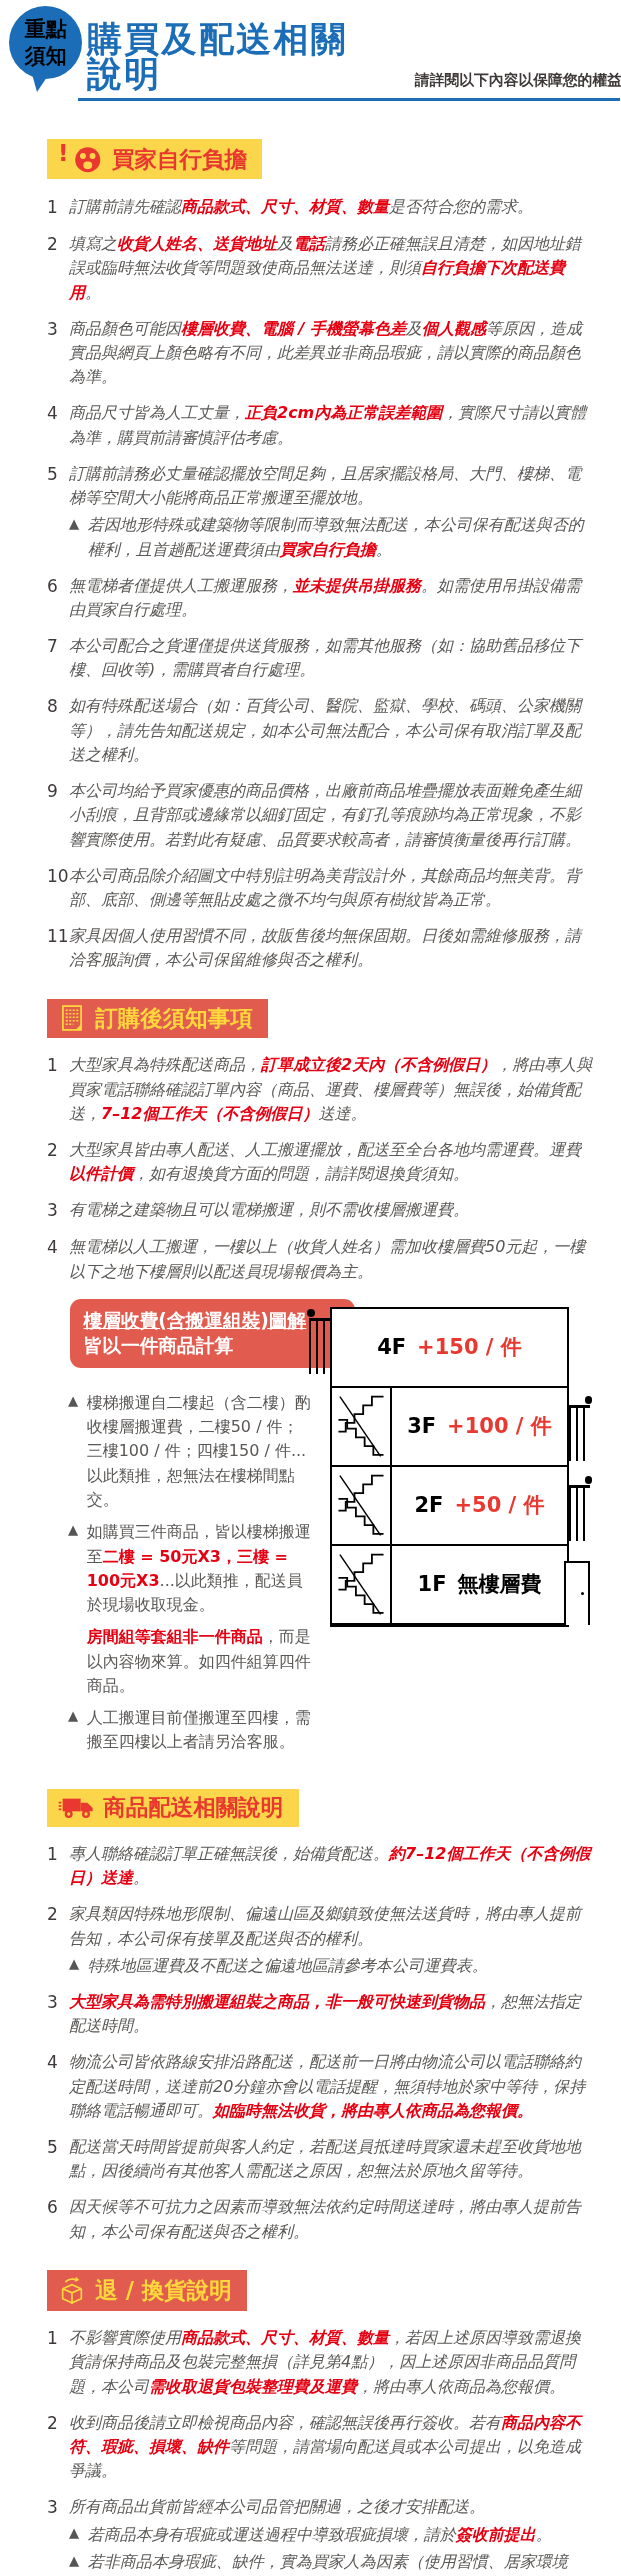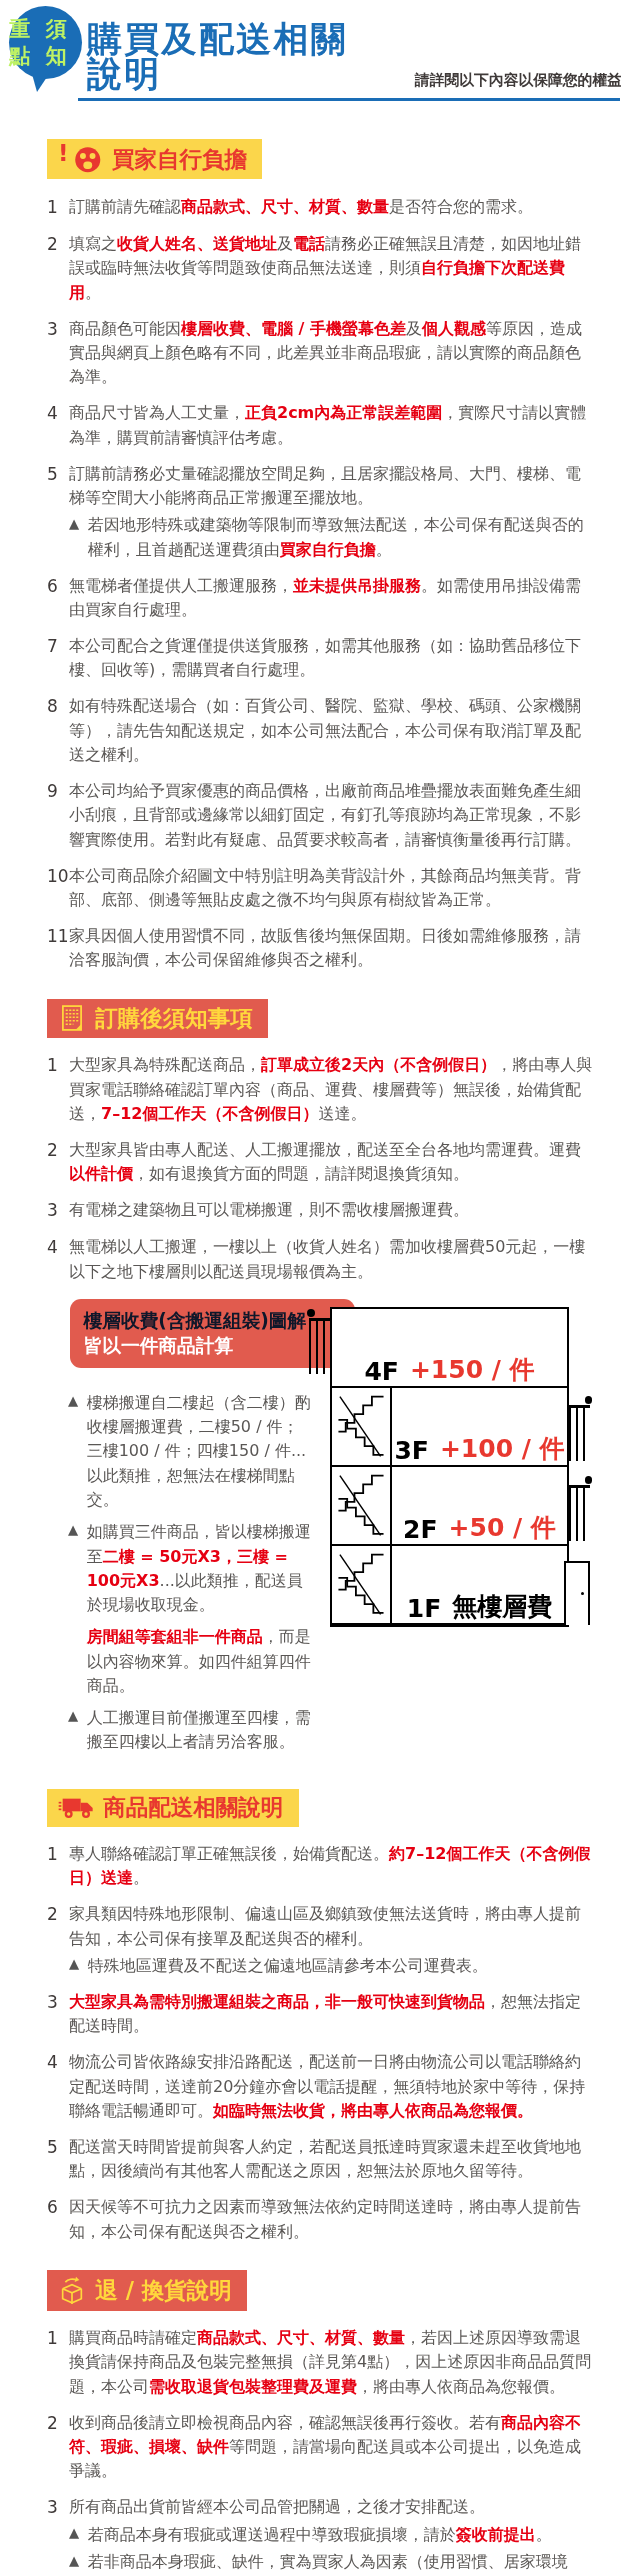--- a/index.html
+++ b/index.html
@@ -2,21 +2,21 @@
 <html style="font-size:12.4px"><head>
 <meta charset="utf-8">
 <style>
   html,body{margin:0;padding:0;background:#fff;}
   body{width:622px;font-family:"DejaVu Sans","Liberation Sans",sans-serif;color:#5a5755;}
   .page{width:622px;overflow:hidden;background:#fff;}
 
   
   .header{position:relative;padding:7.8px 0 0 0;min-height:105px;}
   .balloon{position:absolute;left:9.3px;top:6.2px;width:73px;height:73px;background:#1a6db6;border-radius:50%;
-    color:#bef264;font-weight:bold;font-size:21px;line-height:1.25;display:flex;
+    color:#000000;font-weight:bold;font-size:21px;line-height:1.25;display:flex;flex-direction:column;
     align-items:center;justify-content:center;z-index:2;}
   .balloon::after{content:"";position:absolute;bottom:-13.2px;left:23px;width:0;height:0;
     border-left:5.4px solid transparent;border-right:12.4px solid transparent;border-top:18.7px solid #1a6db6;}
   .title-row{display:flex;align-items:flex-end;margin-left:87px;padding-top:14px;gap:40px;}
   .page-title{color:#1a6db6;font-size:35px;font-weight:bold;letter-spacing:2.3px;line-height:1;margin:0;}
   .page-subtitle{color:#3f3a39;font-size:14.8px;font-weight:bold;margin-left:7.8px;padding-bottom:2.3px;white-space:nowrap;}
   .title-underline{height:3.1px;background:#1a6db6;margin:6.2px 2.3px 0 78px;}
 
   
   .section{margin-top:26.4px;}
@@ -24,42 +24,42 @@
     font-size:22.5px;font-weight:bold;line-height:1.2;}
   .banner.yellow{background:#fbd64b;color:#e8382f;}
   .banner.red{background:#e15b4e;color:#ffd83c;}
   .banner .icon{display:inline-flex;align-items:center;}
   .excl{color:#e8382f;font-size:23px;font-weight:bold;transform:translateY(-6.2px);margin-right:-4.7px;}
 
   
   .items{margin:15.5px 29.5px 0 47px;}
   .item{display:flex;margin-bottom:11.7px;}
   .num{flex:none;width:22px;font-size:17px;color:#3f3a39;line-height:1.5;}
-  .ibody{flex:1;}
+  .ibody{flex:1;font-style:italic;}
   .para{margin:0;font-size:16px;line-height:1.52;color:#5a5755;}
   .hl{color:#e60012;font-weight:bold;}
   .sub{display:flex;margin-top:3.1px;}
   .marker{flex:none;width:18.7px;font-size:13.2px;color:#555;padding-top:2.3px;}
   .sub .para{flex:1;}
 
   
   .floor-block{display:flex;margin:4.7px 31px 7.8px 68px;gap:15.5px;}
   .fb-left{flex:1;min-width:0;}
   .bubble{position:relative;background:#e15b4e;border-radius:11px;padding:9.3px 14px;width:257px;margin:3.1px 0 23px 1.6px;}
   .bubble::after{content:"";position:absolute;right:-11.7px;top:28px;width:0;height:0;
     border-top:8.6px solid transparent;border-bottom:8.6px solid transparent;border-left:13.2px solid #e15b4e;}
-  .bub1{color:#0f172a;font-weight:bold;font-size:18.7px;line-height:1.35;}
+  .bub1{color:#ffffff;font-weight:bold;font-size:18.7px;line-height:1.35;text-decoration:underline;}
   .bub2{color:#fff;font-weight:bold;font-size:18.7px;line-height:1.35;}
   .fb-bullets .sub{margin-bottom:7.8px;}
   .fb-right{flex:none;width:239px;padding:11px 22px 0 0;}
   .building{position:relative;border:2.3px solid #000;background:#fff;}
   .floor{height:77px;display:flex;align-items:stretch;border-bottom:2.3px solid #000;}
   .floor:last-child{border-bottom:none;}
   .stairs{flex:none;width:58px;border-right:2.3px solid #000;display:flex;align-items:center;justify-content:center;overflow:hidden;}
-  .ftext{flex:1;display:flex;align-items:flex-end;justify-content:center;gap:11px;font-size:25px;font-weight:bold;}
+  .ftext{flex:1;display:flex;align-items:center;justify-content:center;gap:11px;font-size:21px;font-weight:bold;}
   .flabel{color:#000;}
   .ffee{color:#000;white-space:nowrap;}
   .ffee.feer{color:#e8382f;}
   .rail{position:absolute;width:21px;height:53px;background:repeating-linear-gradient(90deg,#000 0 2.3px,transparent 2.3px 7px);border-top:3.1px solid #000;}
   .rail::before{content:"";position:absolute;top:-11.7px;width:7.8px;height:7.8px;background:#000;border-radius:50%;}
   .rail-left{left:-23px;top:9.3px;}
   .rail-left::before{left:-2.3px;}
   .rail-r1{right:-23px;top:96px;}
   .rail-r2{right:-23px;top:176px;}
   .rail-r1::before,.rail-r2::before{right:-2.3px;}
@@ -354,21 +354,21 @@
               <path d="M7 19 l14-6 14 6"></path>
               <path d="M11 9 a13 11 0 0 1 17-3"></path>
               <path d="M27 1 l5 5 -7 3 z" fill="#ffd83c" stroke="none"></path>
             </svg>
           </span>
           <span class="banner-title">退 / 換貨說明</span>
         </div><div class="items">
           <div class="item">
             <span class="num">1</span>
             <div class="ibody">
-              <p class="para"><span>購買商品時請確定</span><span class="hl">商品款式、尺寸、材質、數量</span><span>，若因上述原因導致需退換貨請保持商品及包裝完整無損（詳見第4點），因上述原因非商品品質問題，本公司</span><span class="hl">需收取退貨包裝整理費及運費</span><span>，將由專人依商品為您報價。</span></p>
+              <p class="para"><span>不影響實際使用</span><span class="hl">商品款式、尺寸、材質、數量</span><span>，若因上述原因導致需退換貨請保持商品及包裝完整無損（詳見第4點），因上述原因非商品品質問題，本公司</span><span class="hl">需收取退貨包裝整理費及運費</span><span>，將由專人依商品為您報價。</span></p>
             </div>
           </div>
           <div class="item">
             <span class="num">2</span>
             <div class="ibody">
               <p class="para"><span>收到商品後請立即檢視商品內容，確認無誤後再行簽收。若有</span><span class="hl">商品內容不符、瑕疵、損壞、缺件</span><span>等問題，請當場向配送員或本公司提出，以免造成爭議。</span></p>
             </div>
           </div>
           <div class="item">
             <span class="num">3</span>

